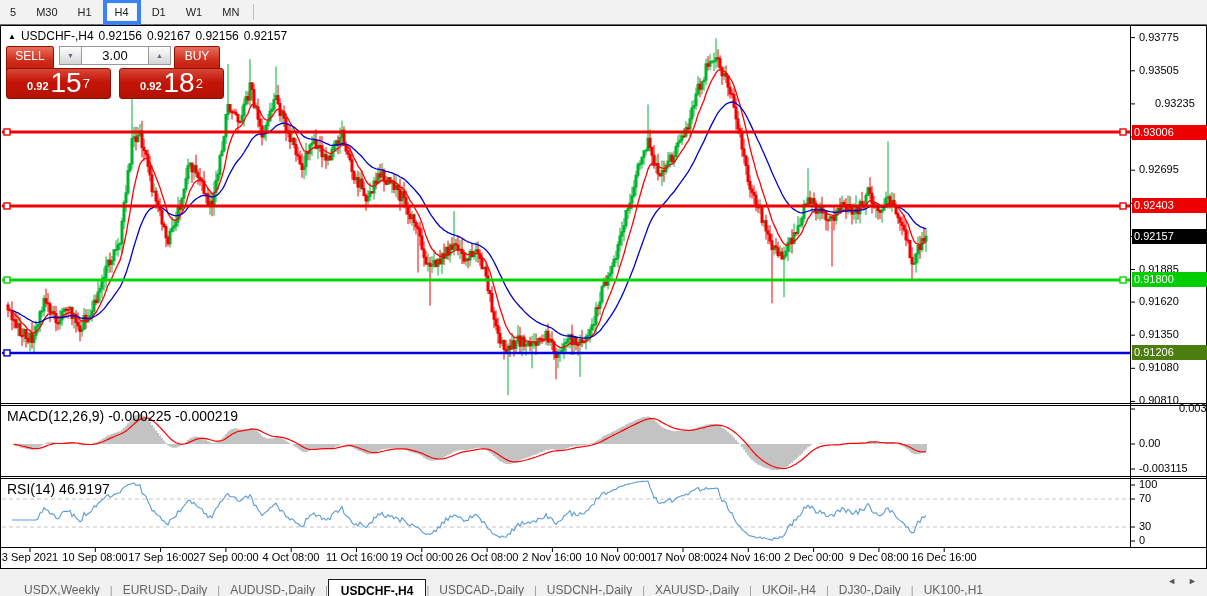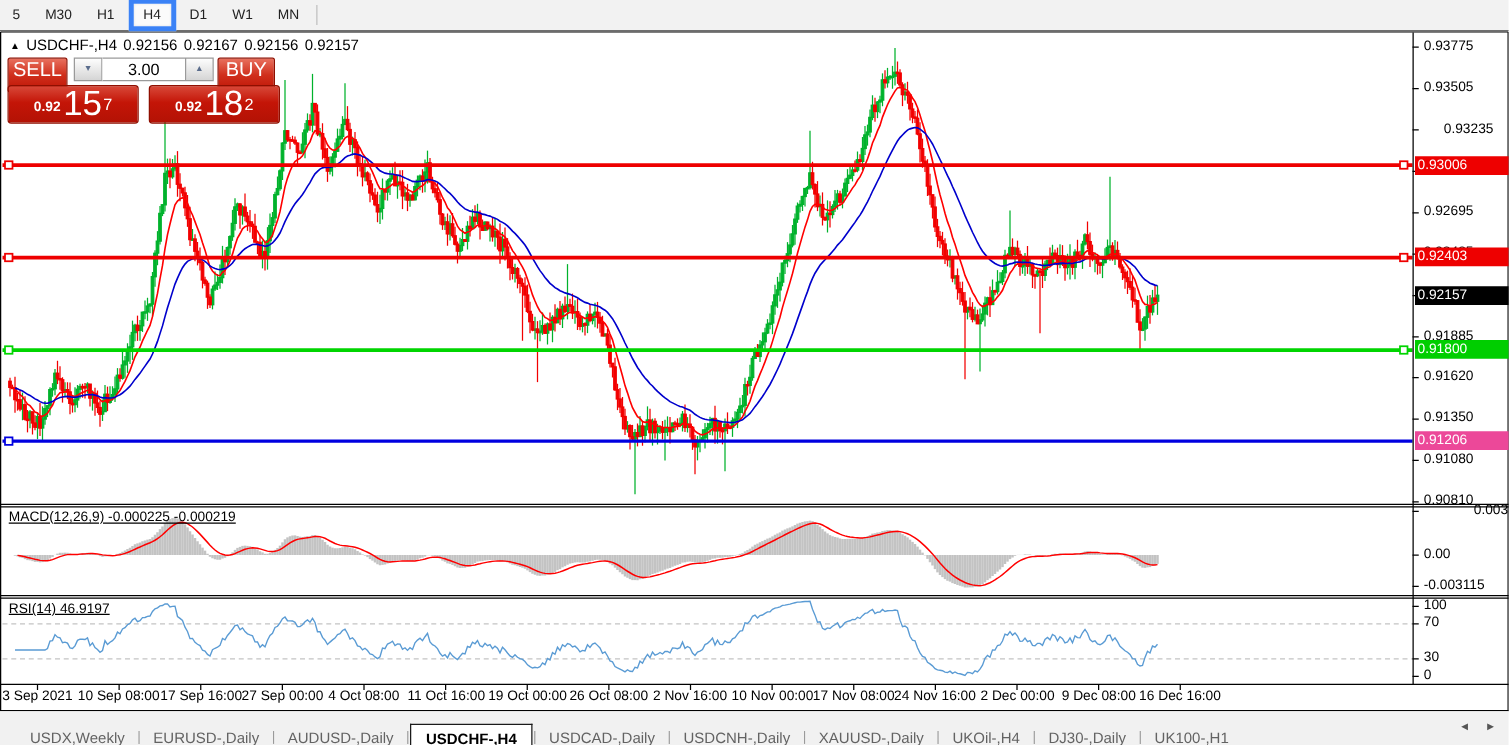--- a/index.html
+++ b/index.html
@@ -12,25 +12,25 @@
   .tfbtn.active{background:#fbfbfb;border:4px solid #3b82f6;box-shadow:inset 0 0 2px #ddd;}
   .tbsep{width:1px;height:16px;background:#c0c0c0;margin:0 4px;}
   
   #chartsvg{position:absolute;left:0;top:0;z-index:1;}
   .axlabel{position:absolute;font-size:11px;color:#000;white-space:nowrap;z-index:2;}
   .badge{position:absolute;left:1132px;width:75px;height:15px;line-height:15px;font-size:11px;
          color:#fff;padding-left:2px;box-sizing:border-box;z-index:3;white-space:nowrap;}
   .datelabel{position:absolute;top:551px;width:96px;text-align:center;font-size:11px;color:#000;z-index:2;white-space:nowrap;}
   #chart-title{position:absolute;left:8px;top:29px;font-size:12px;color:#000;z-index:4;display:flex;gap:5px;align-items:center;}
   #chart-title .tri{font-size:8px;}
-  .panelabel{position:absolute;font-size:11px;color:#000;z-index:2;text-decoration:underline;}
+  .panelabel{position:absolute;font-size:14px;color:#000;z-index:2;}
   
   #tradepanel{position:absolute;left:6px;top:46px;z-index:4;width:218px;}
   #tp-row1{display:flex;height:19px;}
-  .tpbtn{width:48px;height:28px;color:#fff;font-size:16px;text-align:center;line-height:19px;
+  .tpbtn{width:48px;height:28px;color:#fff;font-size:12px;text-align:center;line-height:19px;
          background:linear-gradient(180deg,#e8705e,#d02f1c 50%,#bf1505);border:1px solid #8f0f00;
          box-sizing:border-box;border-radius:2px;cursor:pointer;}
   .spin{width:23px;height:19px;background:linear-gradient(180deg,#fdfdfd,#d5d5d5);border:1px solid #9a9a9a;
         box-sizing:border-box;font-size:7px;color:#5a6c8c;text-align:center;line-height:17px;cursor:pointer;}
   #vol{width:66px;height:19px;border:1px solid #9a9a9a;border-left:none;border-right:none;
        box-sizing:border-box;text-align:center;font-size:13px;font-family:"Liberation Sans",sans-serif;padding:0;}
   #tp-row2{display:flex;margin-top:3px;gap:8px;}
   .quote{flex:1;height:31px;border-radius:3px;border:1px solid #8f0f00;box-sizing:border-box;
          background:linear-gradient(180deg,#d84838,#c41507 45%,#b31205);color:#fff;
          display:flex;align-items:flex-end;justify-content:center;padding-bottom:2px;cursor:pointer;}
@@ -1554,21 +1554,21 @@
     <div class="axlabel" style="left: 1139px; top: 229px;">0.92155</div>
     <div class="axlabel" style="left: 1139px; top: 263px;">0.91885</div>
     <div class="axlabel" style="left: 1139px; top: 295px;">0.91620</div>
     <div class="axlabel" style="left: 1139px; top: 328px;">0.91350</div>
     <div class="axlabel" style="left: 1139px; top: 361px;">0.91080</div>
     <div class="axlabel" style="left: 1139px; top: 394px;">0.90810</div>
     <div class="badge" style="top: 125px; background: rgb(238, 0, 0);">0.93006</div>
     <div class="badge" style="top: 198px; background: rgb(238, 0, 0);">0.92403</div>
     <div class="badge" style="top: 229px; background: rgb(0, 0, 0);">0.92157</div>
     <div class="badge" style="top: 272px; background: rgb(0, 206, 0);">0.91800</div>
-    <div class="badge" style="top: 345px; background: #ec4899;">0.91206</div>
+    <div class="badge" style="top: 345px; background: #4d7c0f;">0.91206</div>
     <div class="axlabel" style="left: 1139px; top: 402px; padding-left: 40px;">0.003811</div>
     <div class="axlabel" style="left: 1139px; top: 437px;">0.00</div>
     <div class="axlabel" style="left: 1139px; top: 462px;">-0.003115</div>
     <div class="axlabel" style="left: 1139px; top: 478px;">100</div>
     <div class="axlabel" style="left: 1139px; top: 492px;">70</div>
     <div class="axlabel" style="left: 1139px; top: 520px;">30</div>
     <div class="axlabel" style="left: 1139px; top: 534px;">0</div>
     <div class="datelabel" style="left: -18px;">3 Sep 2021</div>
     <div class="datelabel" style="left: 47px;">10 Sep 08:00</div>
     <div class="datelabel" style="left: 113px;">17 Sep 16:00</div>

